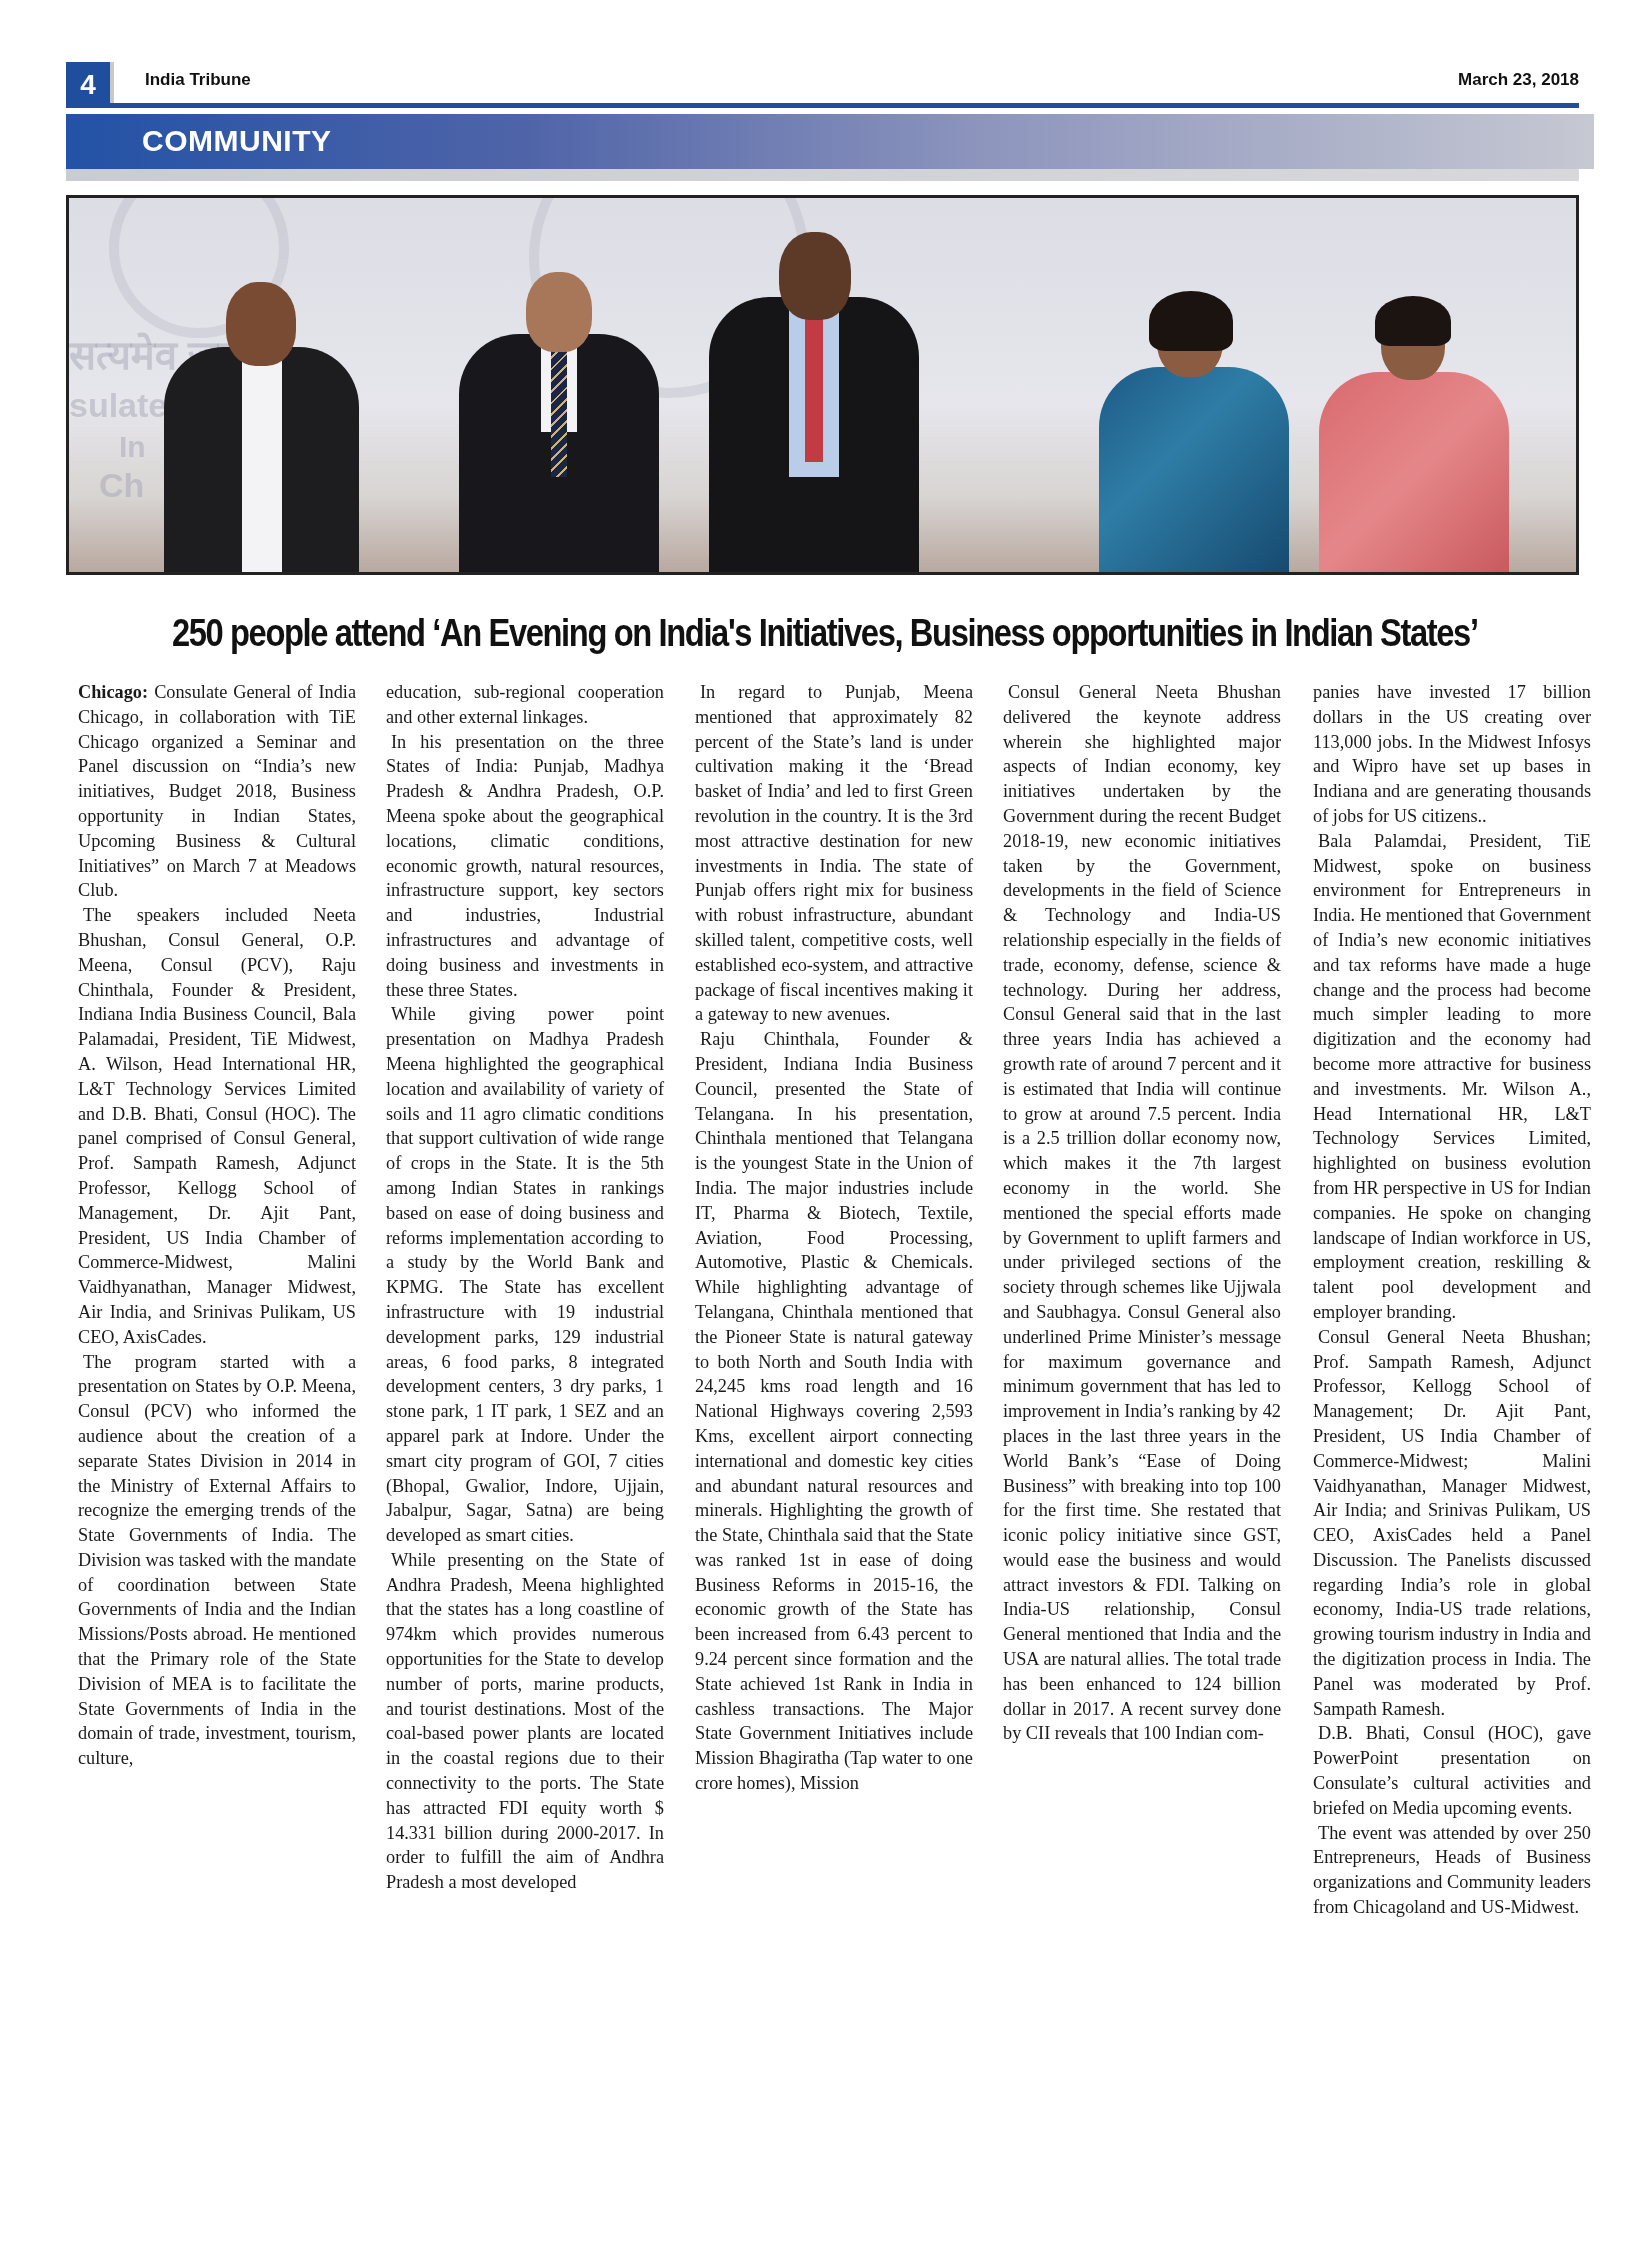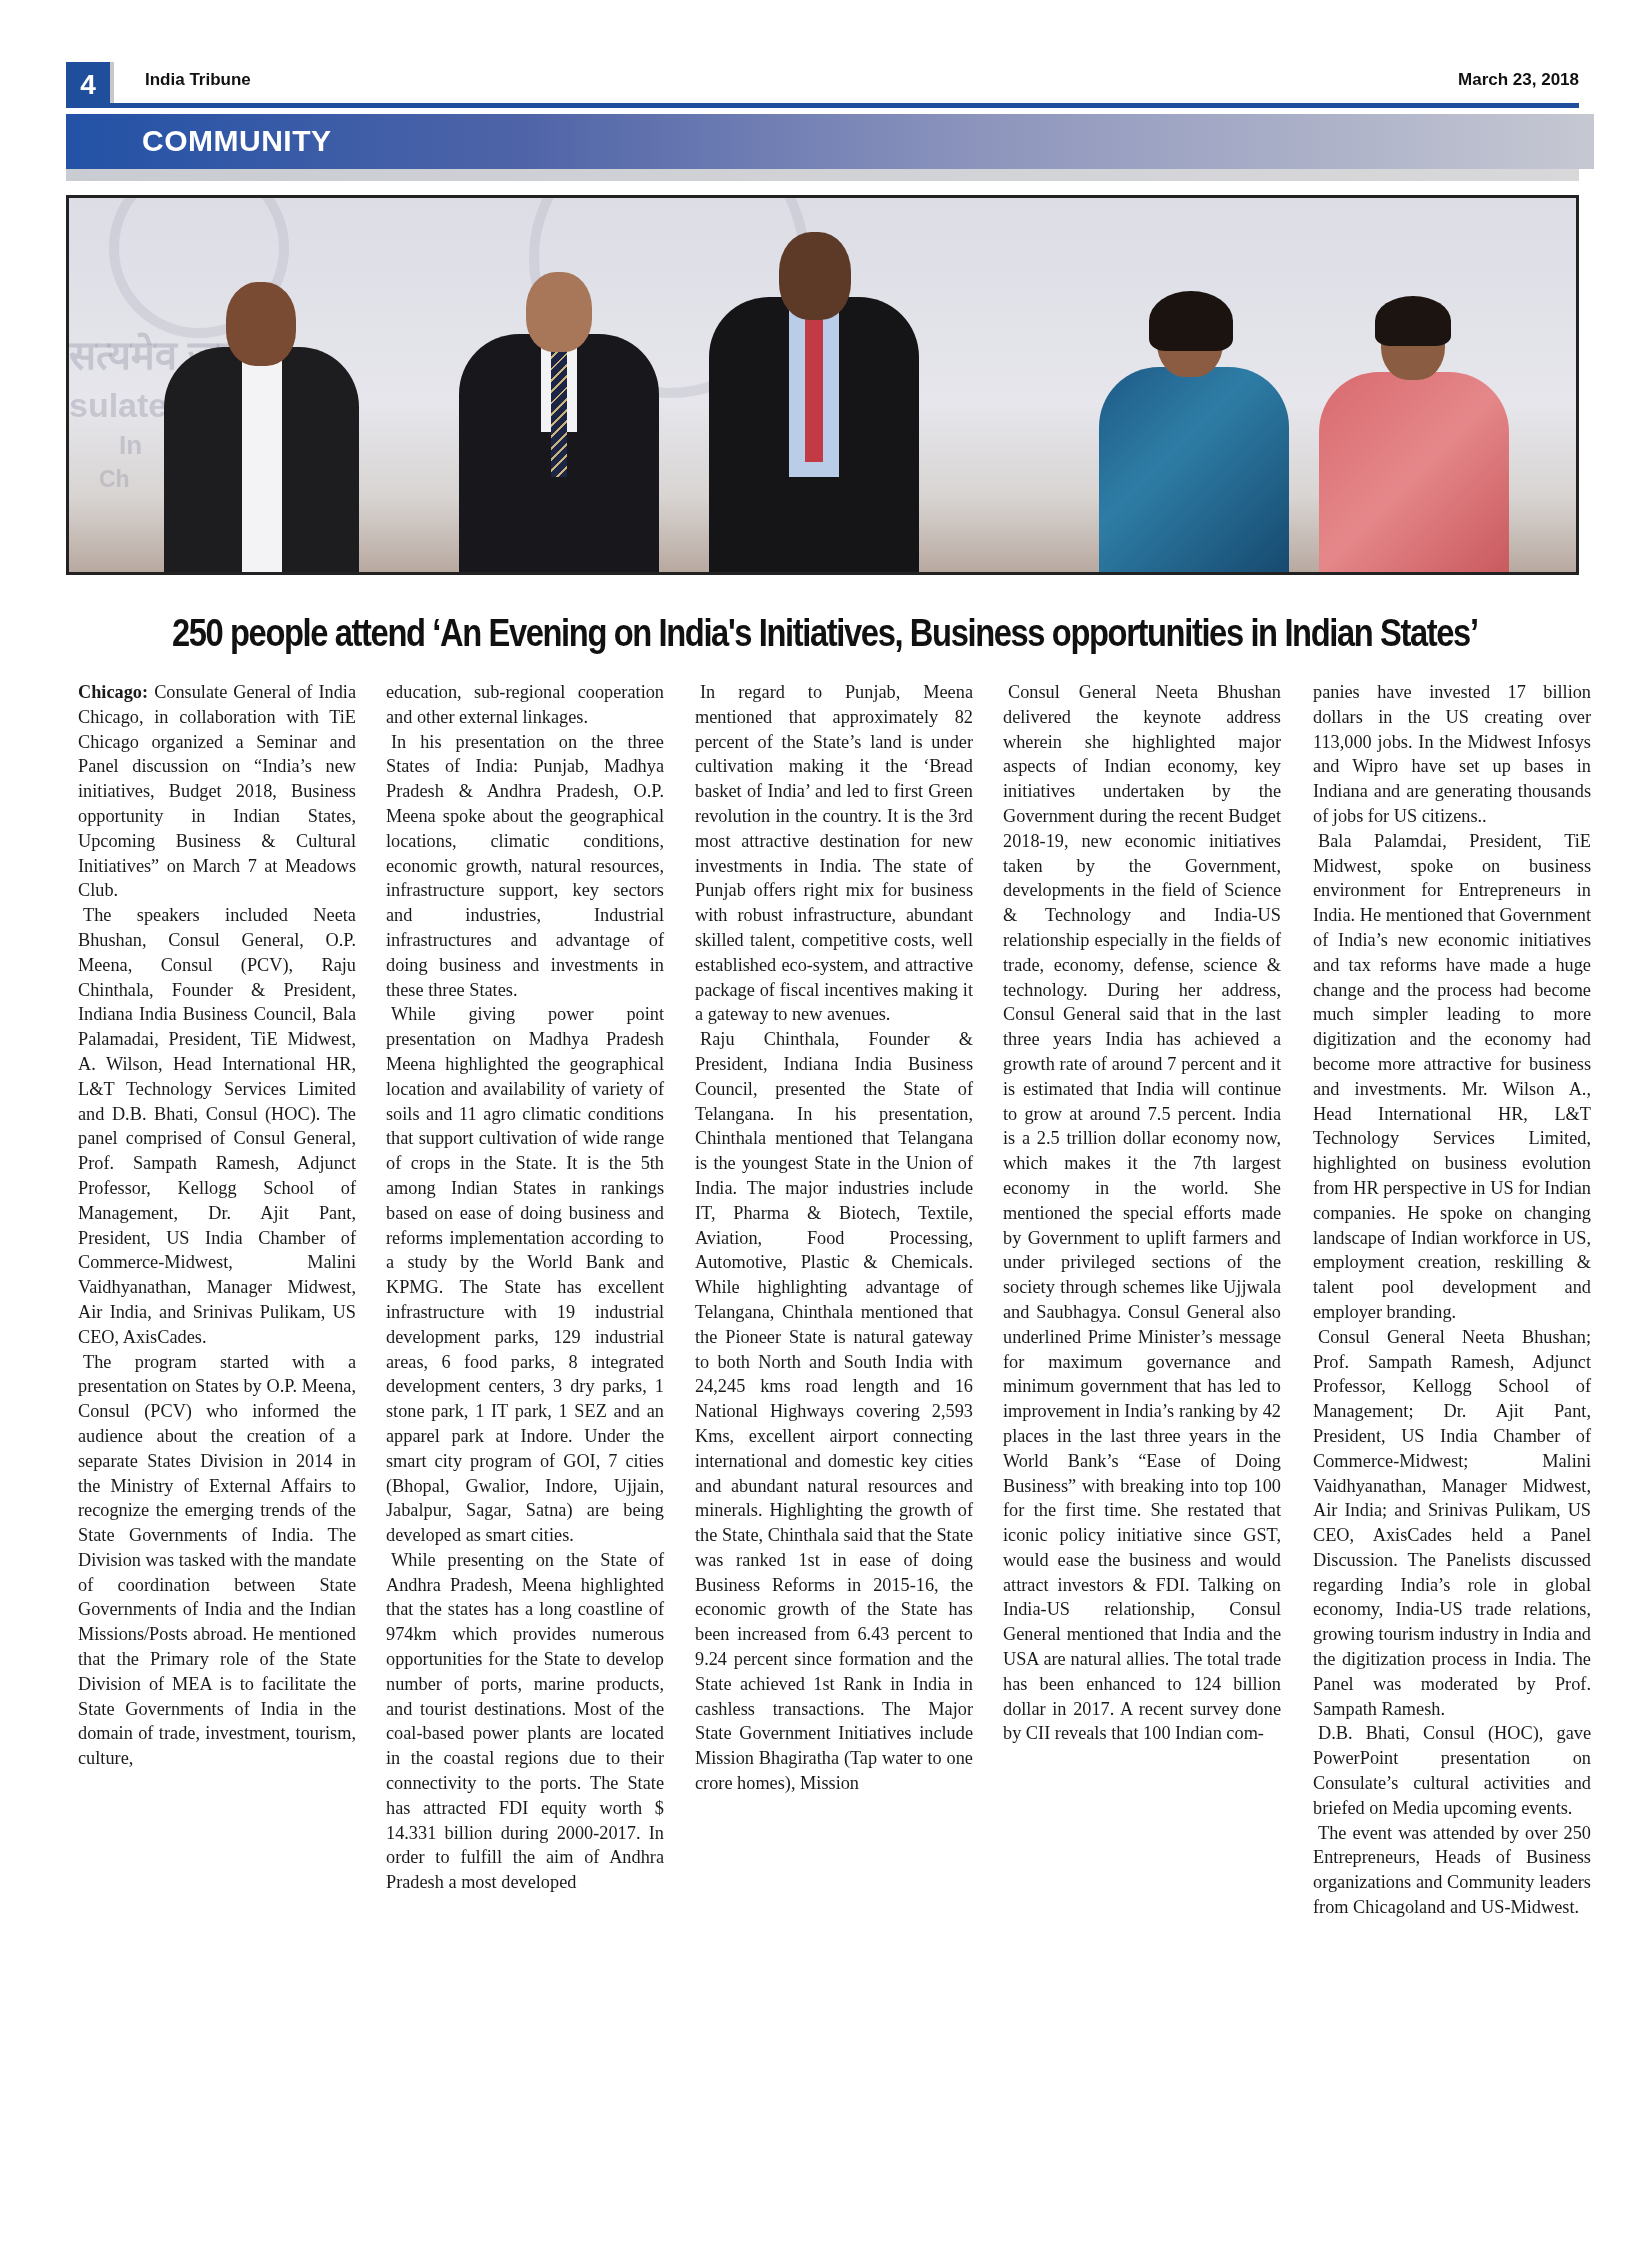--- a/index.html
+++ b/index.html
@@ -68,22 +68,22 @@
   <div class="section-band">
     <div class="section-title">COMMUNITY</div>
   </div>
   <div class="section-under"></div>
 
   <div class="photo">
     <div class="emblem" style="left:40px; top:-40px; width:160px; height:160px;"></div>
     <div class="emblem" style="left:460px; top:-80px; width:260px; height:260px;"></div>
     <div class="bgtext" style="left:0px; top:128px; font-size:40px;">सत्यमेव जय</div>
     <div class="bgtext" style="left:0px; top:188px; font-size:34px;">sulate</div>
-    <div class="bgtext" style="left:50px; top:232px; font-size:26px;">In</div>
-    <div class="bgtext" style="left:30px; top:268px; font-size:23px;">Ch</div>
+    <div class="bgtext" style="left:50px; top:232px; font-size:30px;">In</div>
+    <div class="bgtext" style="left:30px; top:268px; font-size:34px;">Ch</div>
 
     <div class="person" style="left:95px; width:195px; height:290px;">
       <div class="body" style="left:0; width:195px; height:225px; background:#1d1d20;"></div>
       <div class="shirt" style="left:78px; bottom:0; width:40px; height:220px;"></div>
       <div class="head" style="left:62px; top:0; width:70px; height:84px; background:#7a4b33;"></div>
     </div>
 
     <div class="person" style="left:390px; width:200px; height:300px;">
       <div class="body" style="left:0; width:200px; height:238px; background:#18181c;"></div>
       <div class="shirt" style="left:82px; bottom:140px; width:36px; height:100px;"></div>

